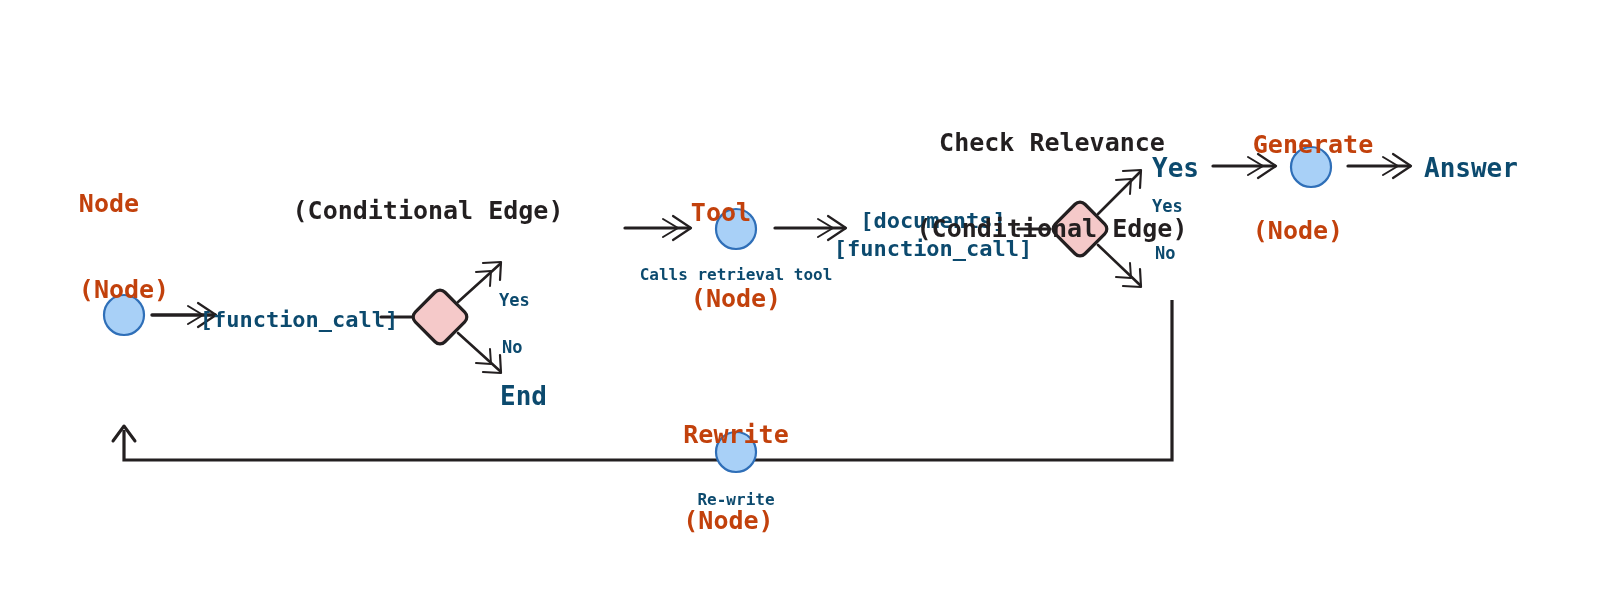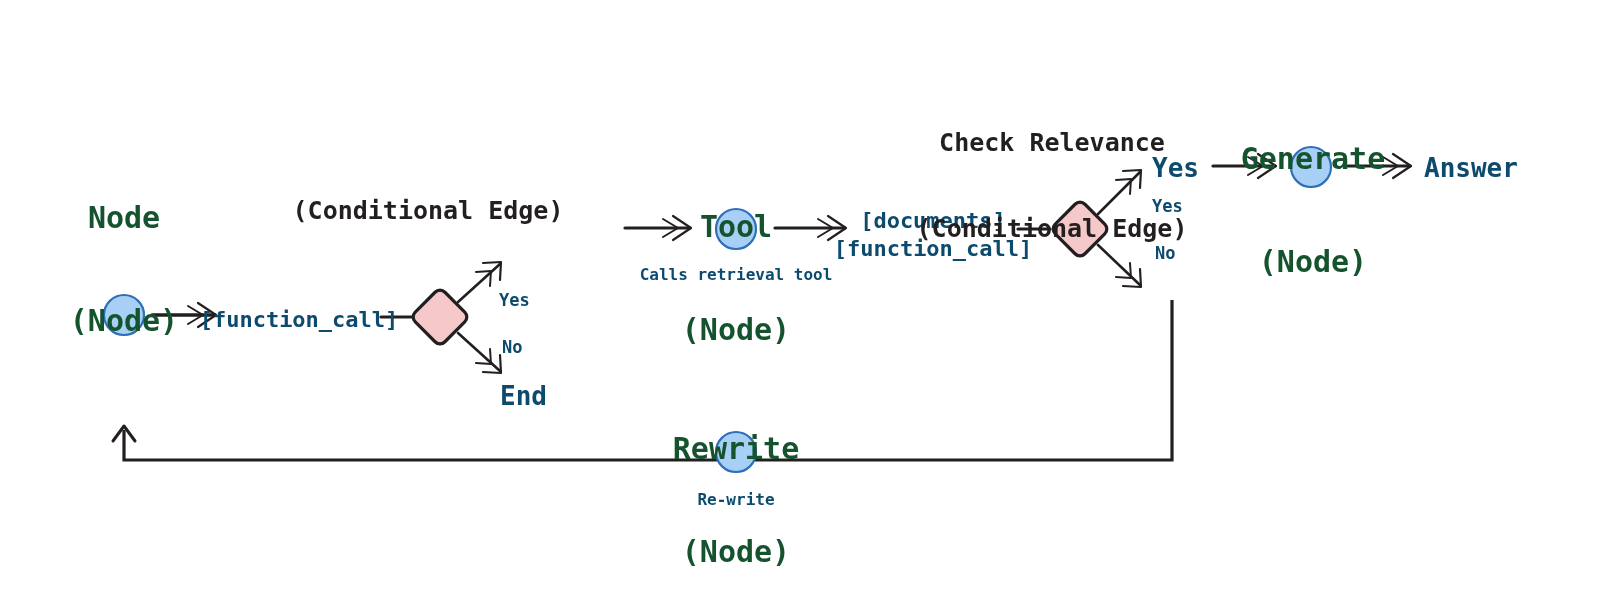--- a/index.html
+++ b/index.html
@@ -26,24 +26,24 @@
     height: 589px;
   }
   .lbl {
     position: absolute;
     white-space: pre;
     color: #0c4a6e;
     font-family: "DejaVu Sans Mono", "Liberation Mono", monospace;
     line-height: 1.28;
   }
   .node-title {
-    color: #14532d;
-    font-weight: bold;
-    font-size: 30px;
-    text-align: center;
+    color: #c2410c;
+    font-weight: bold;
+    font-size: 25px;
+    text-align: left;
     line-height: 1.14;
   }
   .edge-title {
     color: #231f20;
     font-weight: bold;
     font-size: 25px;
     text-align: center;
     line-height: 1.14;
   }
   .big-label {

